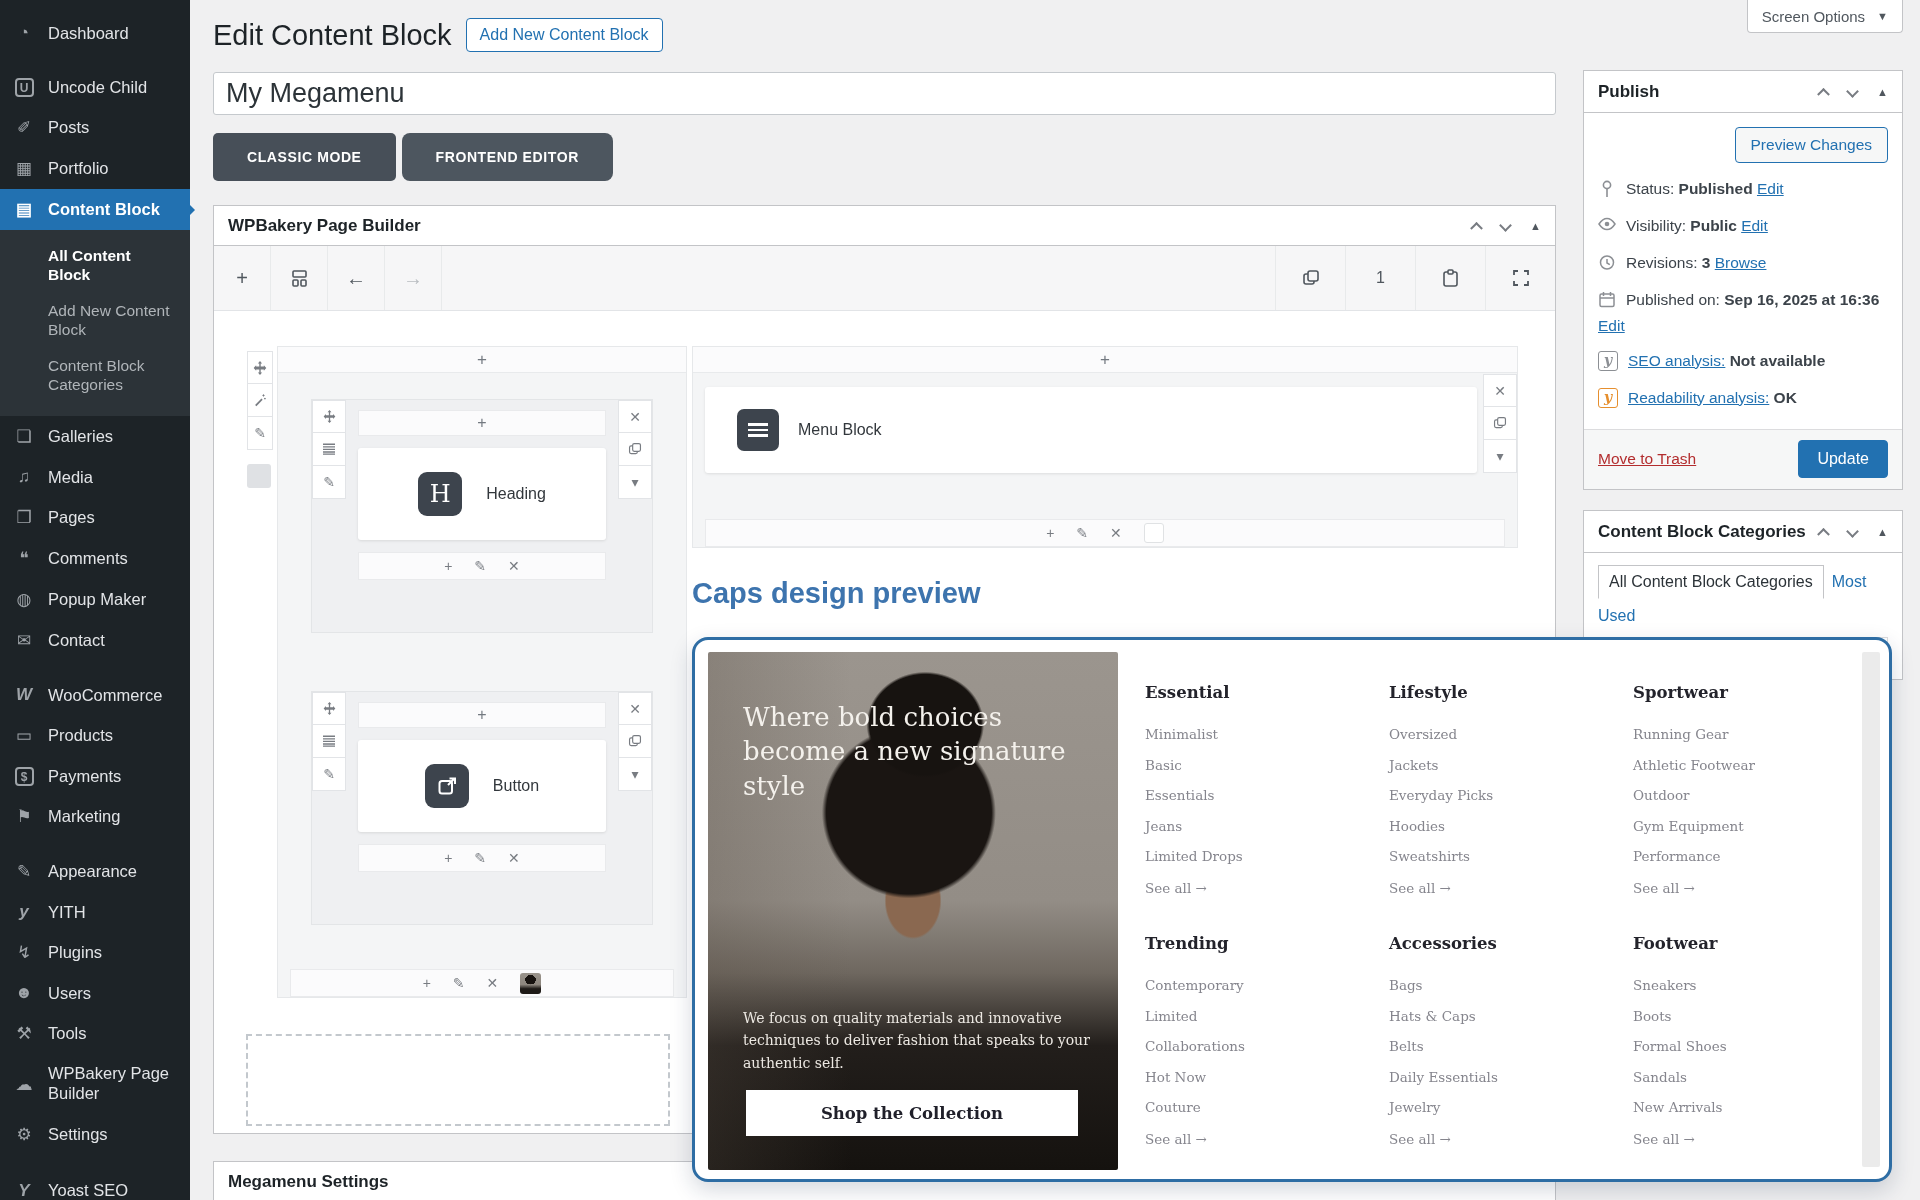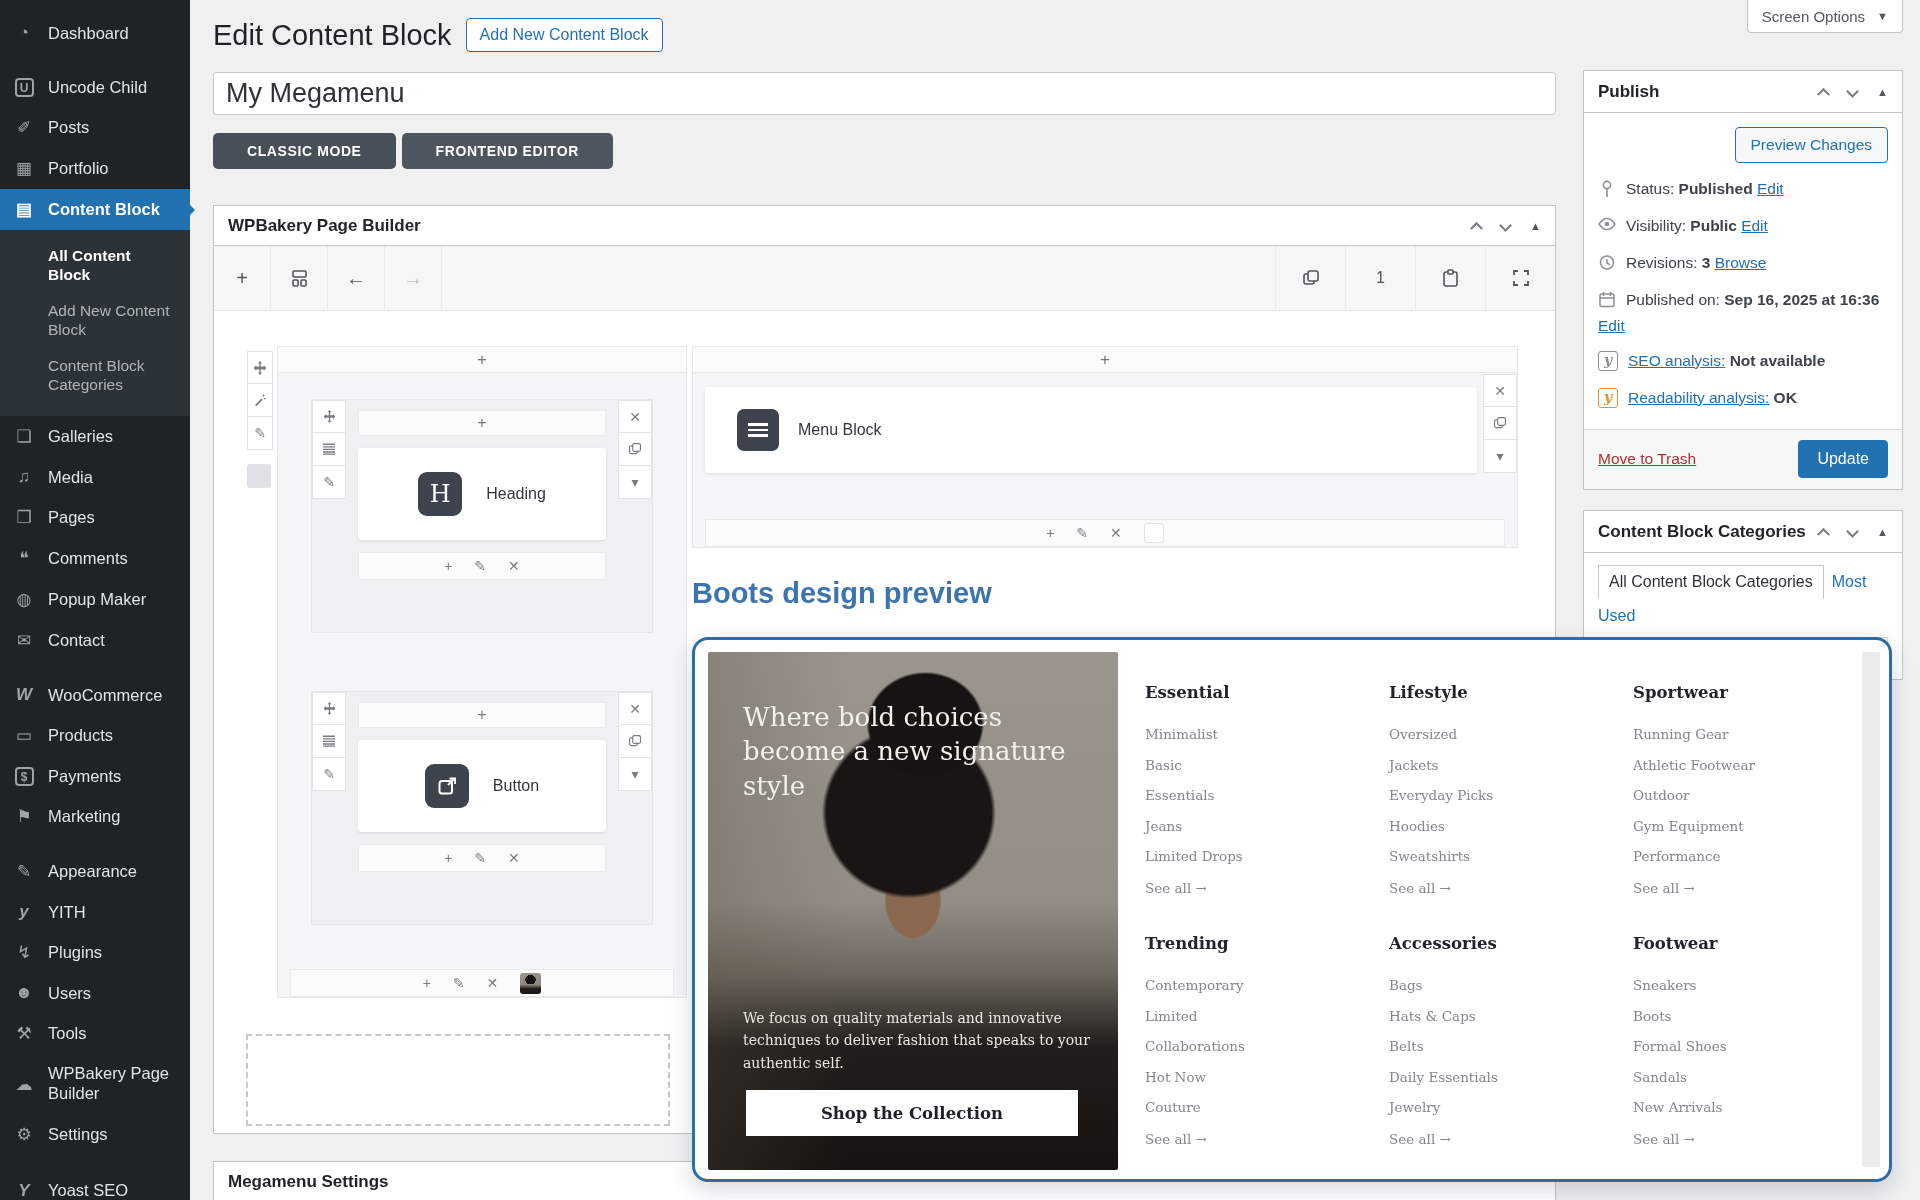--- a/index.html
+++ b/index.html
@@ -25,22 +25,22 @@
   .content { position:absolute; left:190px; top:0; width:1730px; height:1200px; }
 
   .screen-options { position:absolute; right:17px; top:0; height:33px; background:#fff; border:1px solid #c3c4c7; border-top:none; border-radius:0 0 4px 4px; display:flex; align-items:center; gap:12px; padding:0 14px; font-size:15px; color:#50575e; cursor:pointer;justify-content:space-between; }
   .h1row { position:absolute; left:23px; top:18px; display:flex; align-items:center; gap:14px; }
   h1.page-title { font-size:29px; font-weight:400; color:#1d2327; }
   .add-new-btn { border:1px solid #2271b1; color:#2271b1; background:#fff; font-size:16px; padding:7px 13px; border-radius:4px; cursor:pointer; }
 
   .title-input { position:absolute; left:23px; top:72px; width:1343px; height:43px; border:1px solid #c5c9cd; border-radius:3px; background:#fff; font-size:27px; padding:2px 12px; color:#2c3338; font-family:"Liberation Sans", sans-serif; }
 
   .mode-btns { position:absolute; left:23px; top:133px; display:flex; gap:6px; }
-  .mode-btn { height:36px; border:none; border-radius:5px; background:#474f58; color:#fff; font-size:14px; font-weight:bold; letter-spacing:0.6px; padding:0 34px; cursor:pointer; font-family:"Liberation Sans", sans-serif; }
-  .mode-btn.secondary { background:#4d565f; }
+  .mode-btn { height:48px; border:none; border-radius:5px; background:#474f58; color:#fff; font-size:14px; font-weight:bold; letter-spacing:0.6px; padding:0 34px; cursor:pointer; font-family:"Liberation Sans", sans-serif; }
+  .mode-btn.secondary { background:#4d565f;border-radius:8px; }
 
   
   .postbox { position:absolute; left:23px; top:205px; width:1343px; background:#fff; border:1px solid #c3c4c7; }
   .postbox-head { height:40px; border-bottom:1px solid #c3c4c7; display:flex; align-items:center; padding:0 14px; }
   .postbox-head .pb-title { font-size:17px; font-weight:bold; color:#1d2327; flex:1; }
   .head-ctls { display:flex; align-items:center; gap:20px; color:#787c82; }
   .chev { display:inline-block; width:9px; height:9px; border-right:2px solid #787c82; border-bottom:2px solid #787c82; }
   .chev.up { transform:rotate(-135deg) translate(-2px,-2px); }
   .chev.down { transform:rotate(45deg); }
   .tri { font-size:11px; color:#50575e; }
@@ -431,21 +431,21 @@
           <span class="el-label">Menu Block</span>
         </div>
         <div class="mb-bar">
           <span>+</span>
           <span>✎</span>
           <span>✕</span>
           <span class="swatch"></span>
         </div>
       </div>
 
-      <div class="preview-title">Boots design preview</div>
+      <div class="preview-title">Caps design preview</div>
 
       <div class="dashed-area"></div>
     </div>
   </div>
 
   <div class="mm-settings">
     <div class="pb-title">Megamenu Settings</div>
   </div>
 
   <div class="panel publish-panel">

